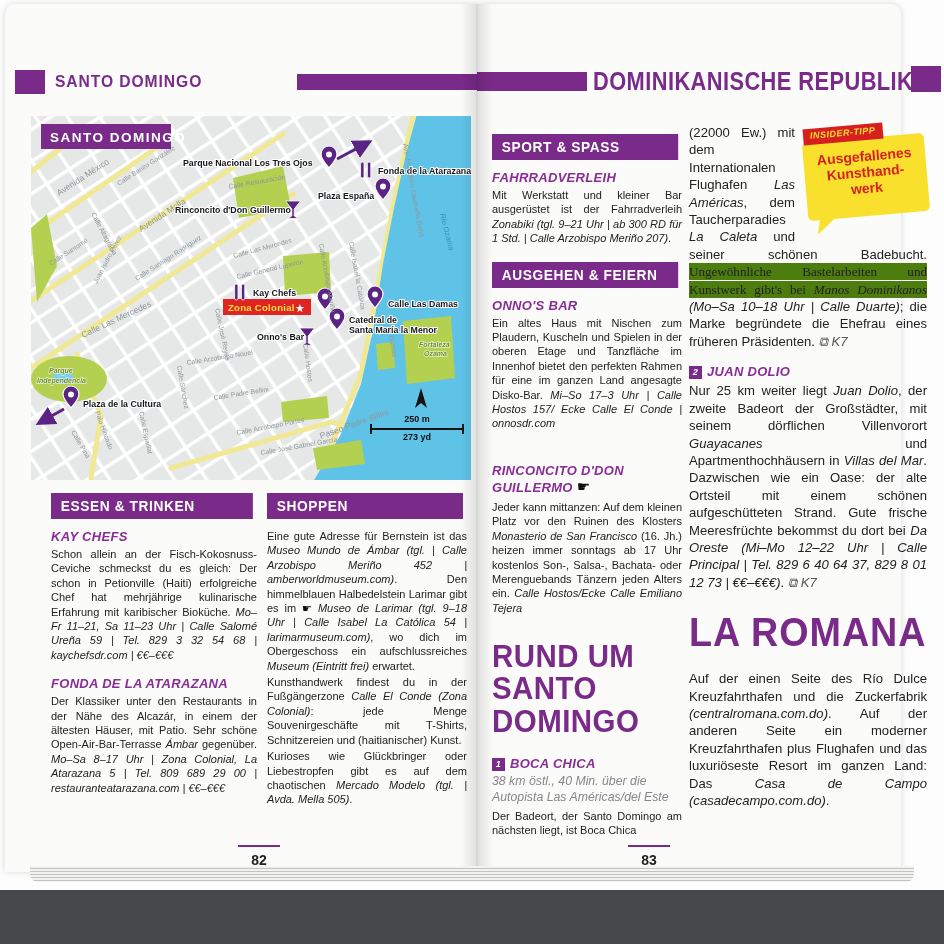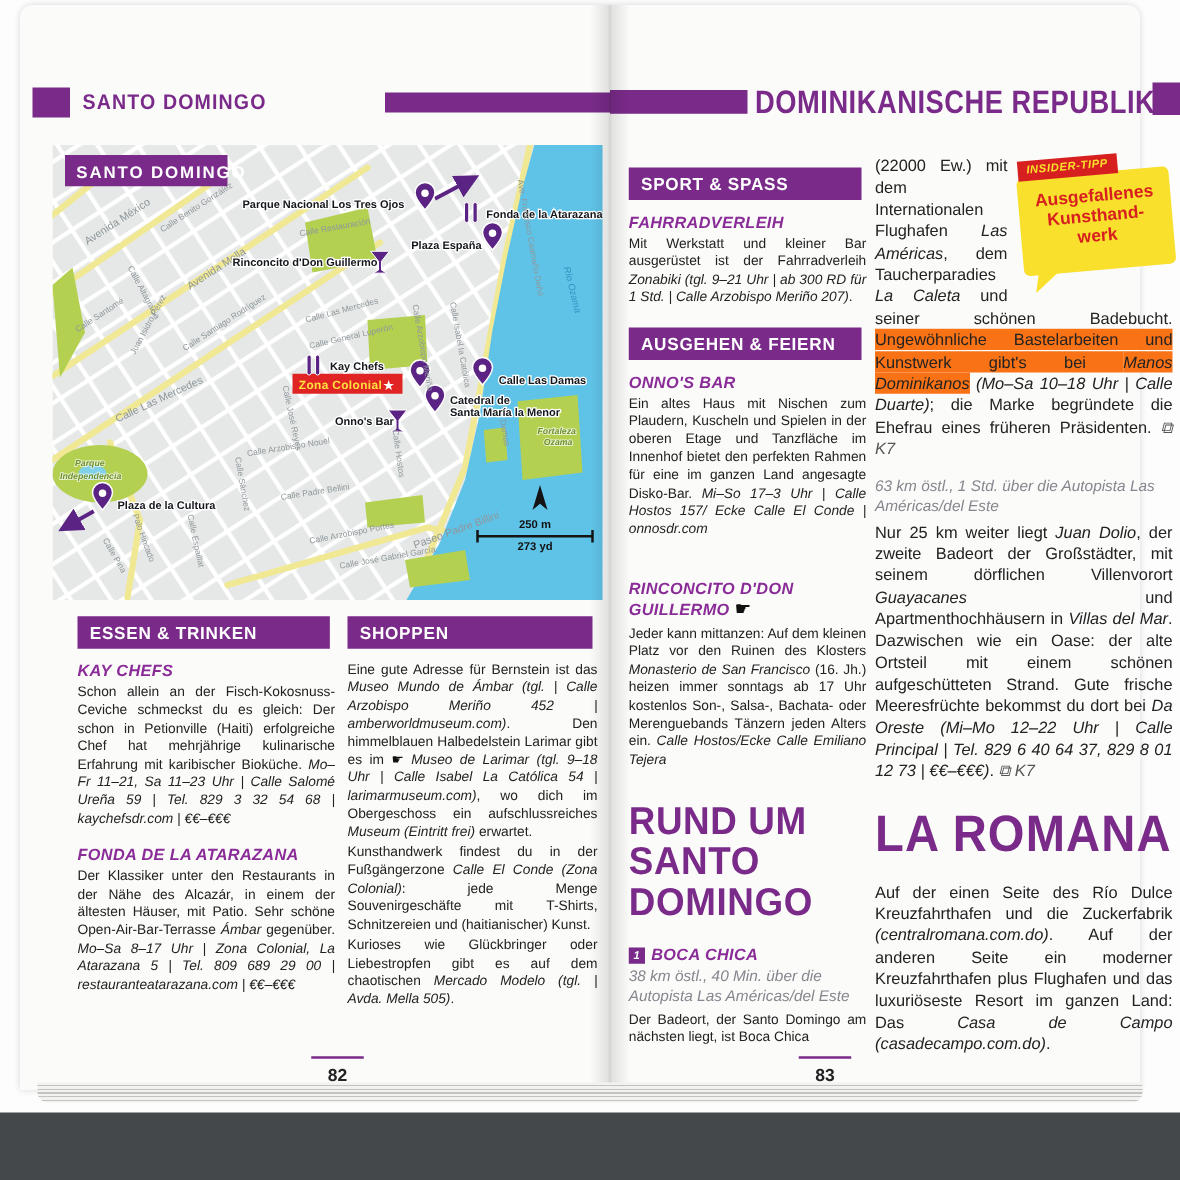--- a/index.html
+++ b/index.html
@@ -1,19 +1,19 @@
 <!DOCTYPE html>
 <html><head>
 <meta charset="utf-8">
 <style>
   html,body{margin:0;padding:0;}
   body{width:944px;height:944px;background:#fdfdfd;font-family:"Liberation Sans","DejaVu Sans",sans-serif;overflow:hidden;position:relative;}
   .stage{position:absolute;inset:0;}
   .desk{position:absolute;left:0;right:0;top:890px;height:54px;background:#45484a;}
-  .book{position:absolute;left:16px;top:4px;width:896px;height:868px;background:#fbfbfa;border-radius:10px 10px 0 0;box-shadow:0 0 6px rgba(0,0,0,.15);}
+  .book{position:absolute;left:5px;top:4px;width:896px;height:868px;background:#fbfbfa;border-radius:10px 10px 0 0;box-shadow:0 0 6px rgba(0,0,0,.15);}
   .pages-edge{position:absolute;left:30px;right:30px;top:866px;height:16px;background:repeating-linear-gradient(180deg,#f2f2f0 0 2px,#c2c2bf 2px 3px);border-radius:0 0 8px 8px;}
   .spine{position:absolute;left:456px;top:0;width:32px;height:868px;background:linear-gradient(90deg,rgba(0,0,0,0) 0%,rgba(0,0,0,.10) 45%,rgba(0,0,0,.16) 50%,rgba(0,0,0,.10) 55%,rgba(0,0,0,0) 100%);}
 
   
   .hdr-sq-l{position:absolute;left:10px;top:66px;width:30px;height:24px;background:#7a2b8a;}
   .hdr-title-l{position:absolute;left:50px;top:68px;color:#7a2b8a;font-weight:bold;font-size:17px;letter-spacing:1px;transform:scaleX(.92);transform-origin:left;}
   .hdr-bar-l{position:absolute;left:292px;top:70px;width:180px;height:16px;background:#7a2b8a;}
   .hdr-bar-r{position:absolute;left:472px;top:68px;width:110px;height:19px;background:#7a2b8a;}
   .hdr-title-r{position:absolute;left:588px;top:62px;color:#7a2b8a;font-weight:bold;font-size:26px;letter-spacing:.5px;transform:scaleX(.84);transform-origin:left;white-space:nowrap;}
   .hdr-sq-r{position:absolute;left:906px;top:62px;width:30px;height:26px;background:#7a2b8a;}
@@ -37,21 +37,21 @@
   .col-b{left:262px;top:489px;width:200px;}
   .col-c{left:487px;top:130px;width:190px;}
   .col-d{left:684px;top:120px;width:238px;}
   .secbox{background:#7a2b8a;color:#fff;font-weight:bold;font-size:14px;letter-spacing:.6px;padding:5px 0 5px 10px;margin-bottom:10px;transform:scaleX(.98);transform-origin:left;}
   .subhead{color:#8a2c97;font-weight:bold;font-size:13px;letter-spacing:.3px;margin:0 0 3px 0;font-style:italic;}
   .body-p{font-size:11px;line-height:1.31;text-align:justify;margin:0 0 14px 0;}
   .col-d .body-p{font-size:13.1px;line-height:1.33;}
   .route{font-size:12.3px;font-style:italic;color:#87858d;line-height:1.3;margin:0 0 3px 0;}
   .it{font-style:italic;}
   .bd{font-weight:bold;}
-  .hl{background:#f97316;padding:1px 0;box-decoration-break:clone;-webkit-box-decoration-break:clone;}
+  .hl{background:#4d7c0f;padding:1px 0;box-decoration-break:clone;font-family:Liberation Serif, serif;-webkit-box-decoration-break:clone;}
   .iref{font-style:italic;color:#555;}
   .hand{font-style:normal;color:#111;}
   .hand-lg{color:#111;font-size:15px;}
   .bigtitle{color:#7a2b8a;font-weight:bold;font-size:31px;line-height:1.04;letter-spacing:.5px;margin:26px 0 18px 0;transform:scaleX(.95);transform-origin:left;}
   .romana-title{color:#7a2b8a;font-weight:bold;font-size:41px;letter-spacing:1px;margin:18px 0 14px 0;transform:scaleX(.92);transform-origin:left;white-space:nowrap;}
   .numbadge{display:inline-block;background:#7a2b8a;color:#fff;font-size:9px;font-weight:bold;width:13px;height:13px;line-height:13px;text-align:center;vertical-align:1px;margin-right:5px;}
   .entry{margin-bottom:6px;}
 
   
   .tipfloat{float:right;width:126px;height:116px;margin:2px 0 2px 6px;position:relative;}
@@ -264,21 +264,21 @@
       <p class="body-p">
         <span class="tipfloat">
           <span class="tiptag">INSIDER-TIPP</span>
           <span class="bubble">Ausgefallenes
 Kunsthand-
 werk</span>
         </span>
         <span><span>(22000 Ew.) mit dem Internationalen Flughafen </span><span class="it">Las Américas</span><span>, dem Taucherparadies </span><span class="it">La Caleta</span><span> und seiner schönen Badebucht. </span><span class="hl">Ungewöhnliche Bastelarbeiten und Kunstwerk gibt's bei </span><span class="hl it">Manos Dominikanos</span><span class="it"> (Mo–Sa 10–18 Uhr | Calle Duarte)</span><span>; die Marke begründete die Ehefrau eines früheren Präsidenten. </span><span class="iref">⧉ K7</span></span>
       </p>
 
-      <p class="route">63 km östl., 1 Std. über die Autopista Las Américas/del Este</p>
+      <h4 class="subhead" style="margin-top:10px"><span class="numbadge">2</span><span>JUAN DOLIO</span></h4>
       <p class="body-p"><span>Nur 25 km weiter liegt </span><span class="it">Juan Dolio</span><span>, der zweite Badeort der Großstädter, mit seinem dörflichen Villenvorort </span><span class="it">Guayacanes</span><span> und Apartmenthochhäusern in </span><span class="it">Villas del Mar</span><span>. Dazwischen wie ein Oase: der alte Ortsteil mit einem schönen aufgeschütteten Strand. Gute frische Meeresfrüchte bekommst du dort bei </span><span class="it">Da Oreste (Mi–Mo 12–22 Uhr | Calle Principal | Tel. 829 6 40 64 37, 829 8 01 12 73 | €€–€€€)</span><span>. </span><span class="iref">⧉ K7</span></p>
 
       <h1 class="romana-title">LA ROMANA</h1>
       <p class="body-p"><span>Auf der einen Seite des Río Dulce Kreuzfahrthafen und die Zuckerfabrik </span><span class="it">(centralromana.com.do)</span><span>. Auf der anderen Seite ein moderner Kreuzfahrthafen plus Flughafen und das luxuriöseste Resort im ganzen Land: Das </span><span class="it">Casa de Campo (casadecampo.com.do)</span><span>.</span></p>
     </div>
 
     <div class="pfoot pfoot-r">
       <div class="line"></div>
       <div class="num">83</div>
     </div>

